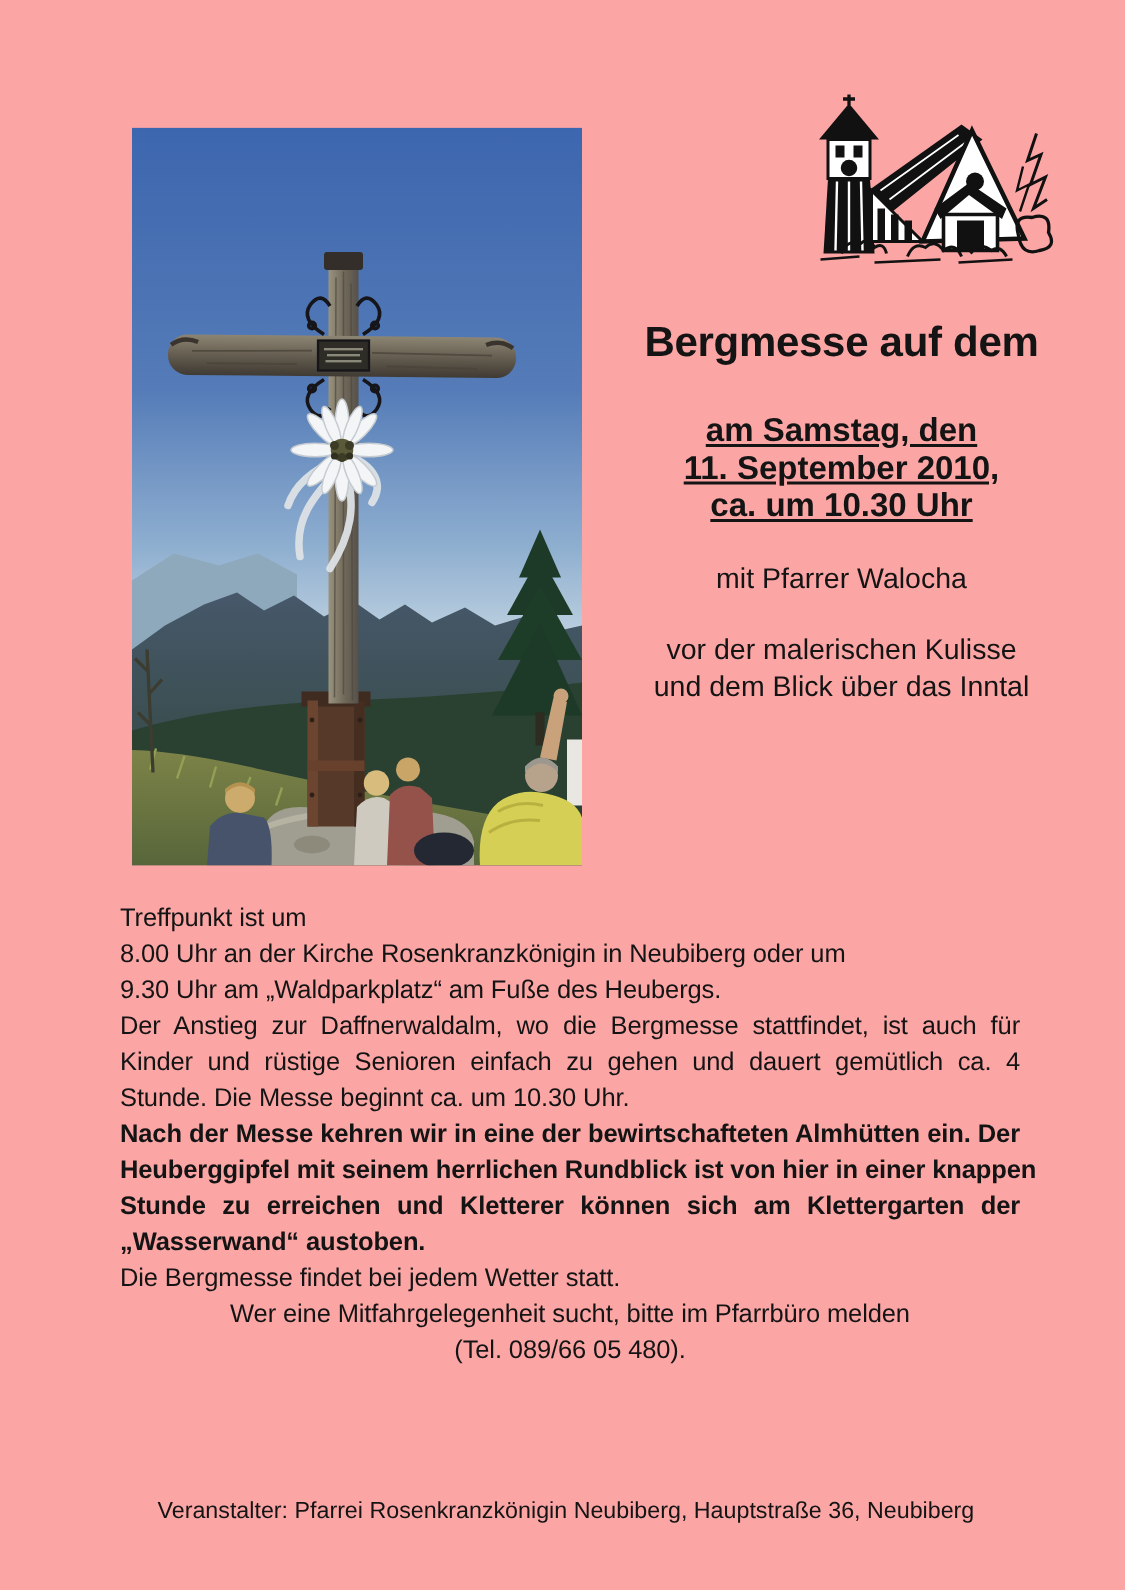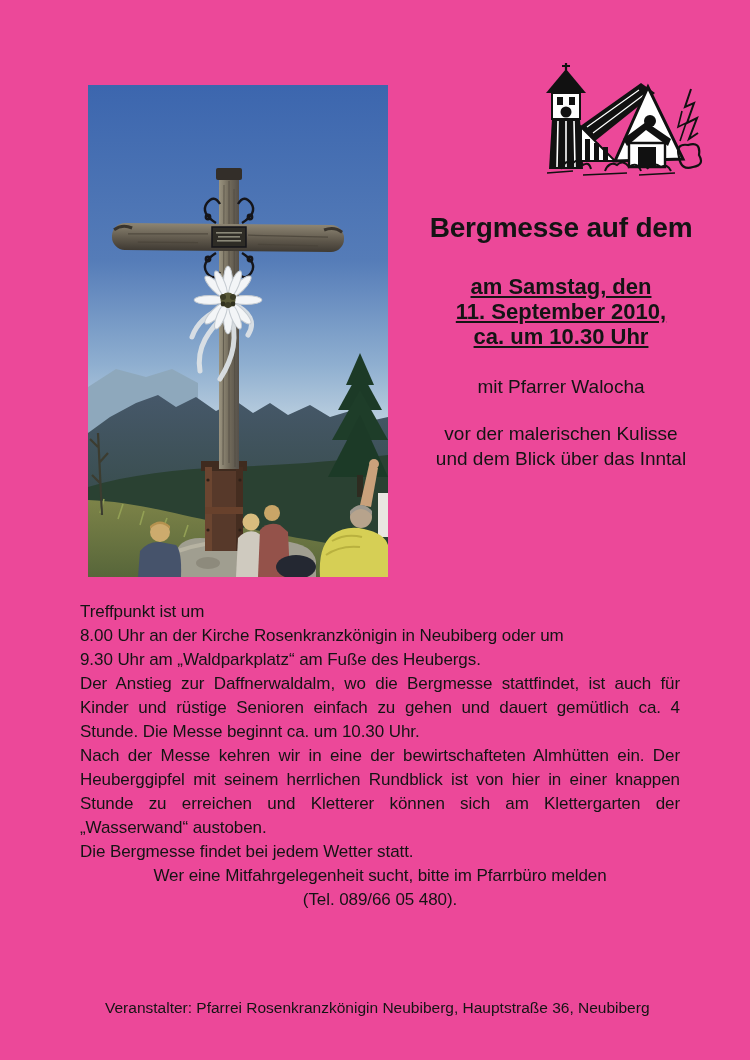--- a/index.html
+++ b/index.html
@@ -1,17 +1,17 @@
 <!DOCTYPE html>
 <html><head>
 <meta charset="utf-8">
 <style>
   html,body{margin:0;padding:0;background:#fff;}
   .page{
-    position:relative;width:750px;height:1060px;background:#ec4899;
+    position:relative;width:750px;height:1060px;background:#fca5a5;
     font-family:"Liberation Sans", sans-serif;color:#141414;overflow:hidden;
   }
   .photo{
     position:absolute;left:88px;top:85px;width:300px;height:492px;overflow:hidden;
   }
   .photo svg{display:block;}
   .church{
     position:absolute;left:543px;top:60px;width:160px;height:120px;
   }
   .right-col{
@@ -29,21 +29,21 @@
   .scenery{
     margin-top:22px;font-size:19px;line-height:25px;
   }
   .body-text{
     position:absolute;left:80px;top:600px;width:600px;
     font-size:17px;line-height:24px;letter-spacing:-0.08px;
   }
   .body-text p{margin:0;}
   .p1{margin-top:8px;}
   .p2{margin-top:12px;}
-  .p3{margin-top:5px;}
+  .p3{margin-top:5px;font-weight:bold;}
   .p4{margin-top:5px;}
   .p5{margin-top:21px;text-align:center;}
   .ln{white-space:nowrap;}
   .j{text-align:justify;text-align-last:justify;}
   .footer{
     position:absolute;left:105px;top:998px;font-size:15.5px;line-height:20px;white-space:nowrap;
   }
 </style>
 </head>
 <body>

